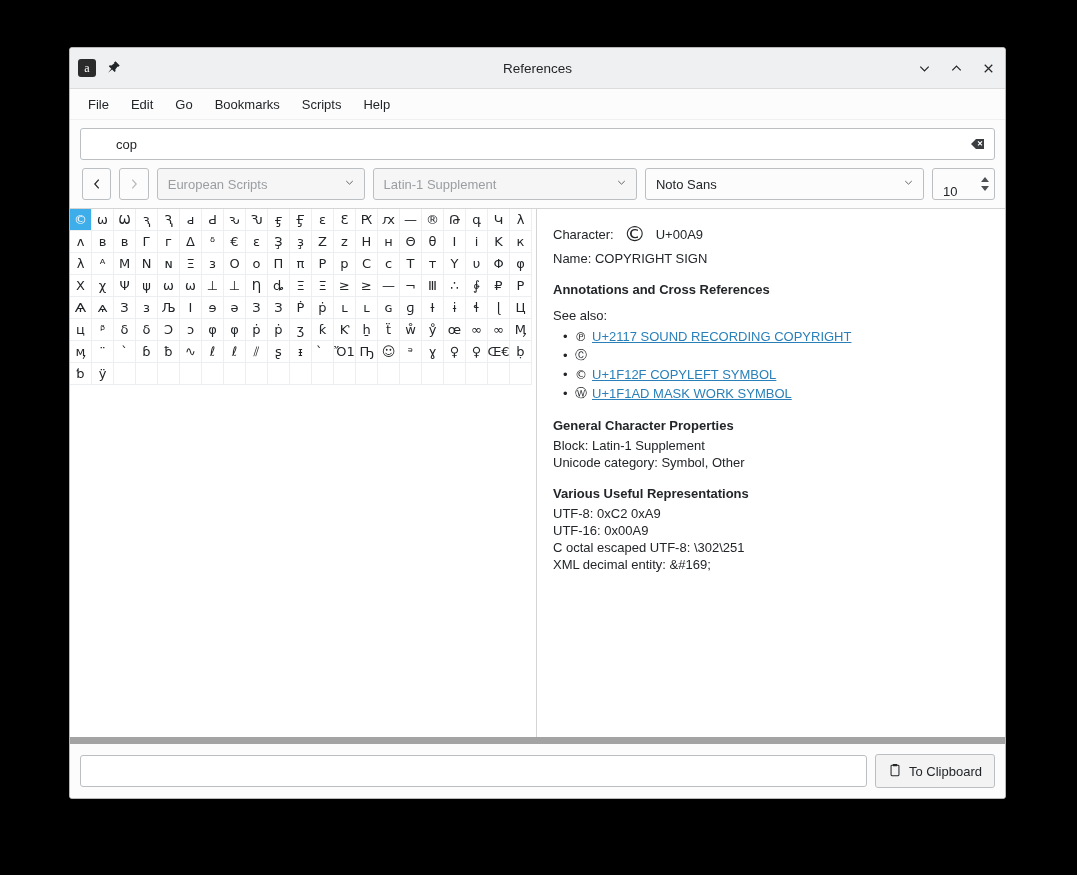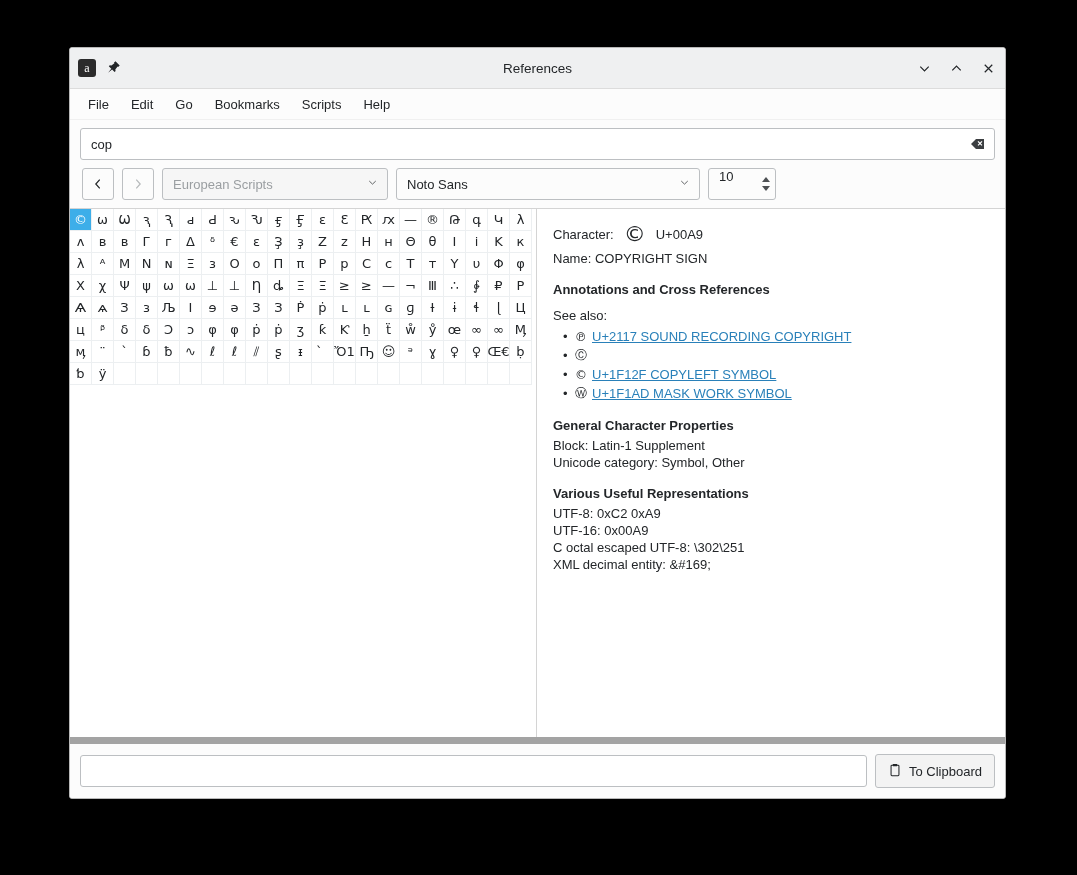--- a/index.html
+++ b/index.html
@@ -93,20 +93,21 @@
     flex: none;
   }
   .search-wrap {
     position: relative;
     height: 30px;
     background: #ffffff;
     border: 1px solid #bcbfc2;
     border-radius: 3px;
     display: flex;
     align-items: center;
+    padding-left: 25px;
   }
   .search-input {
     border: none;
     outline: none;
     background: transparent;
     font-size: 13px;
     color: #232629;
     padding: 0 30px 0 10px;
     width: 100%;
     height: 100%;
@@ -156,21 +157,21 @@
   #combo-script { width: 206px; }
   #combo-block { width: 268px; }
   #combo-font { width: 284px; }
   .spin {
     height: 30px;
     width: 56px;
     border: 1px solid #bcbfc2;
     border-radius: 3px;
     background: #fcfcfc;
     display: flex;
-    align-items: flex-start;
+    align-items: flex-end;
     padding-left: 10px;
     font-size: 13px;
     color: #232629;
     position: relative;
   }
   .spin .arrows {
     position: absolute;
     right: 4px; top: 2px; bottom: 2px;
     display: flex; flex-direction: column; justify-content: center; gap: 2px;
     color: #4d5053;
@@ -337,20 +338,28 @@
           <path d="M10 3 5.5 8 10 13"></path>
         </svg>
     </div>
     <div class="nav-btn disabled">
       <svg viewBox="0 0 16 16" width="14" height="14" fill="none" stroke="currentColor" stroke-width="1.4">
           <path d="M6 3l4.5 5L6 13"></path>
         </svg>
     </div>
     <div class="combo" id="combo-script">
       <span class="lbl">European Scripts</span>
+      <span class="chev">
+        <svg viewBox="0 0 16 16" width="13" height="13" fill="none" stroke="currentColor" stroke-width="1.2">
+            <path d="M4 6.2 8 10l4-3.8"></path>
+          </svg>
+      </span>
+    </div>
+    <div class="combo" id="combo-block">
+      <span class="lbl">Latin-1 Supplement</span>
       <span class="chev">
         <svg viewBox="0 0 16 16" width="13" height="13" fill="none" stroke="currentColor" stroke-width="1.2">
             <path d="M4 6.2 8 10l4-3.8"></path>
           </svg>
       </span>
     </div>
     <div class="combo active" id="combo-font">
       <span class="lbl">Noto Sans</span>
       <span class="chev">
         <svg viewBox="0 0 16 16" width="13" height="13" fill="none" stroke="currentColor" stroke-width="1.2">

